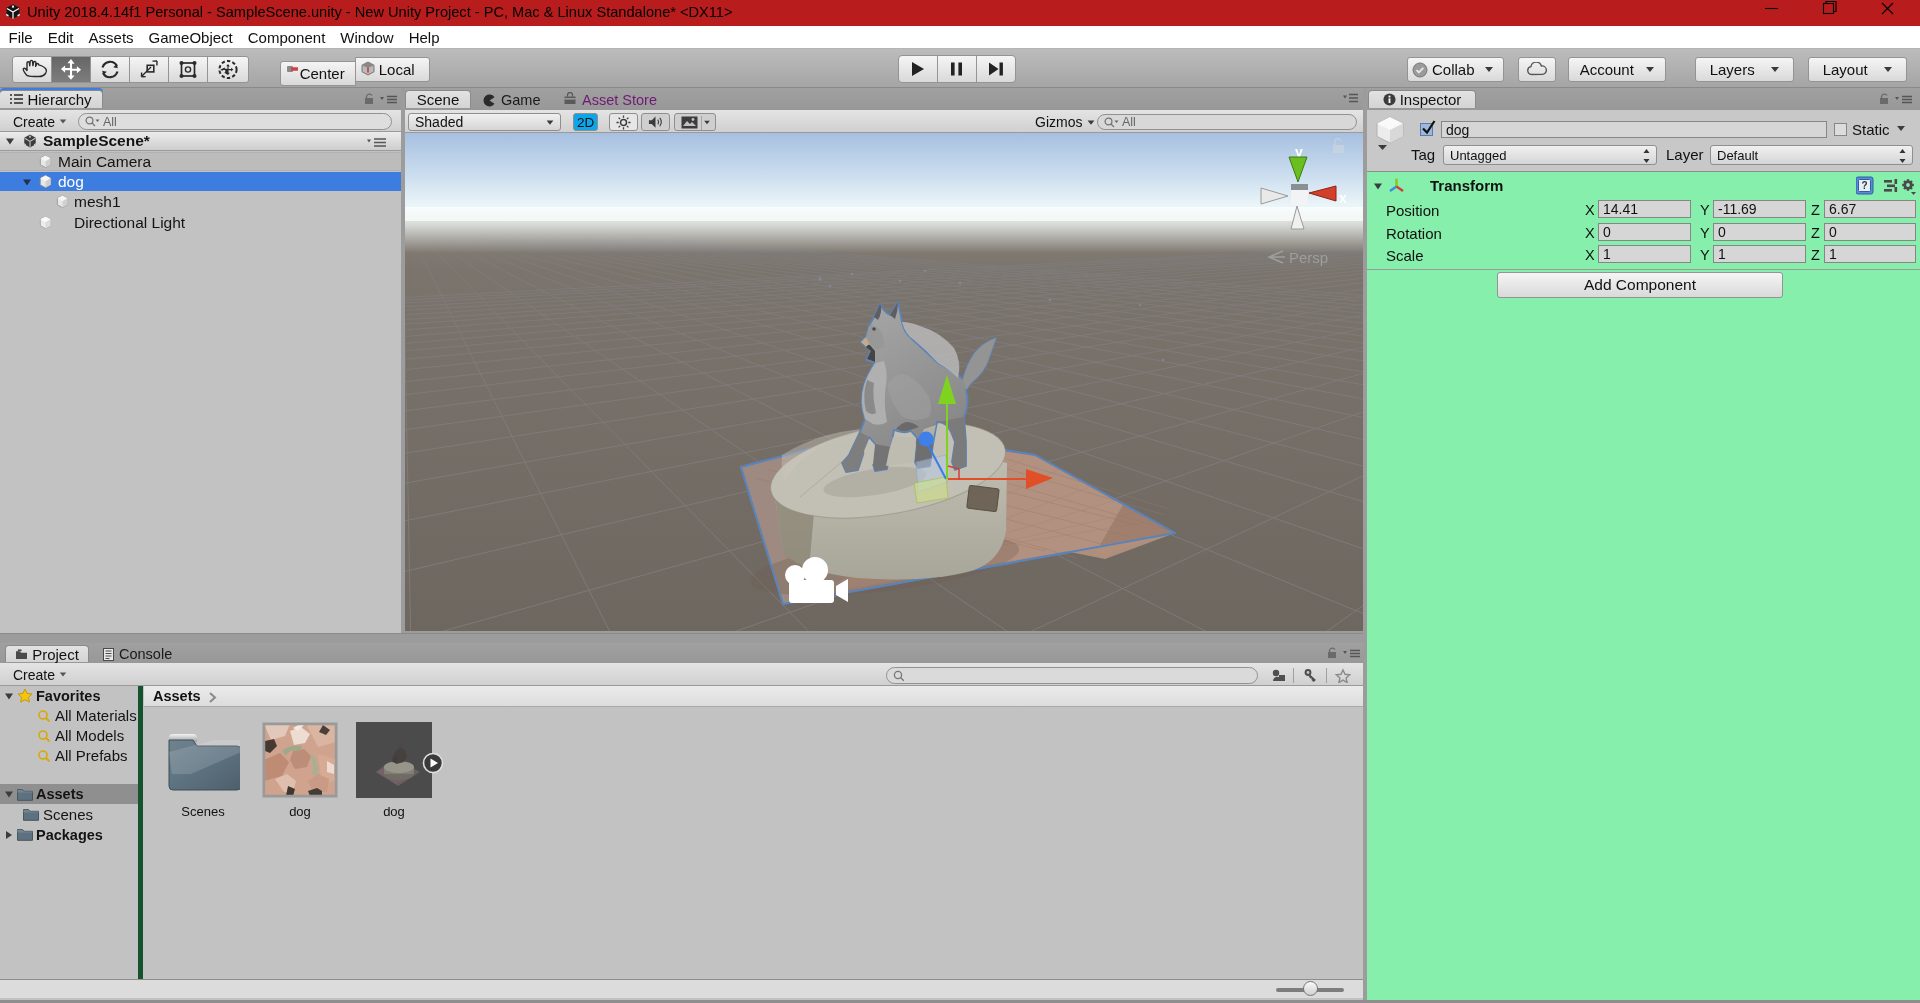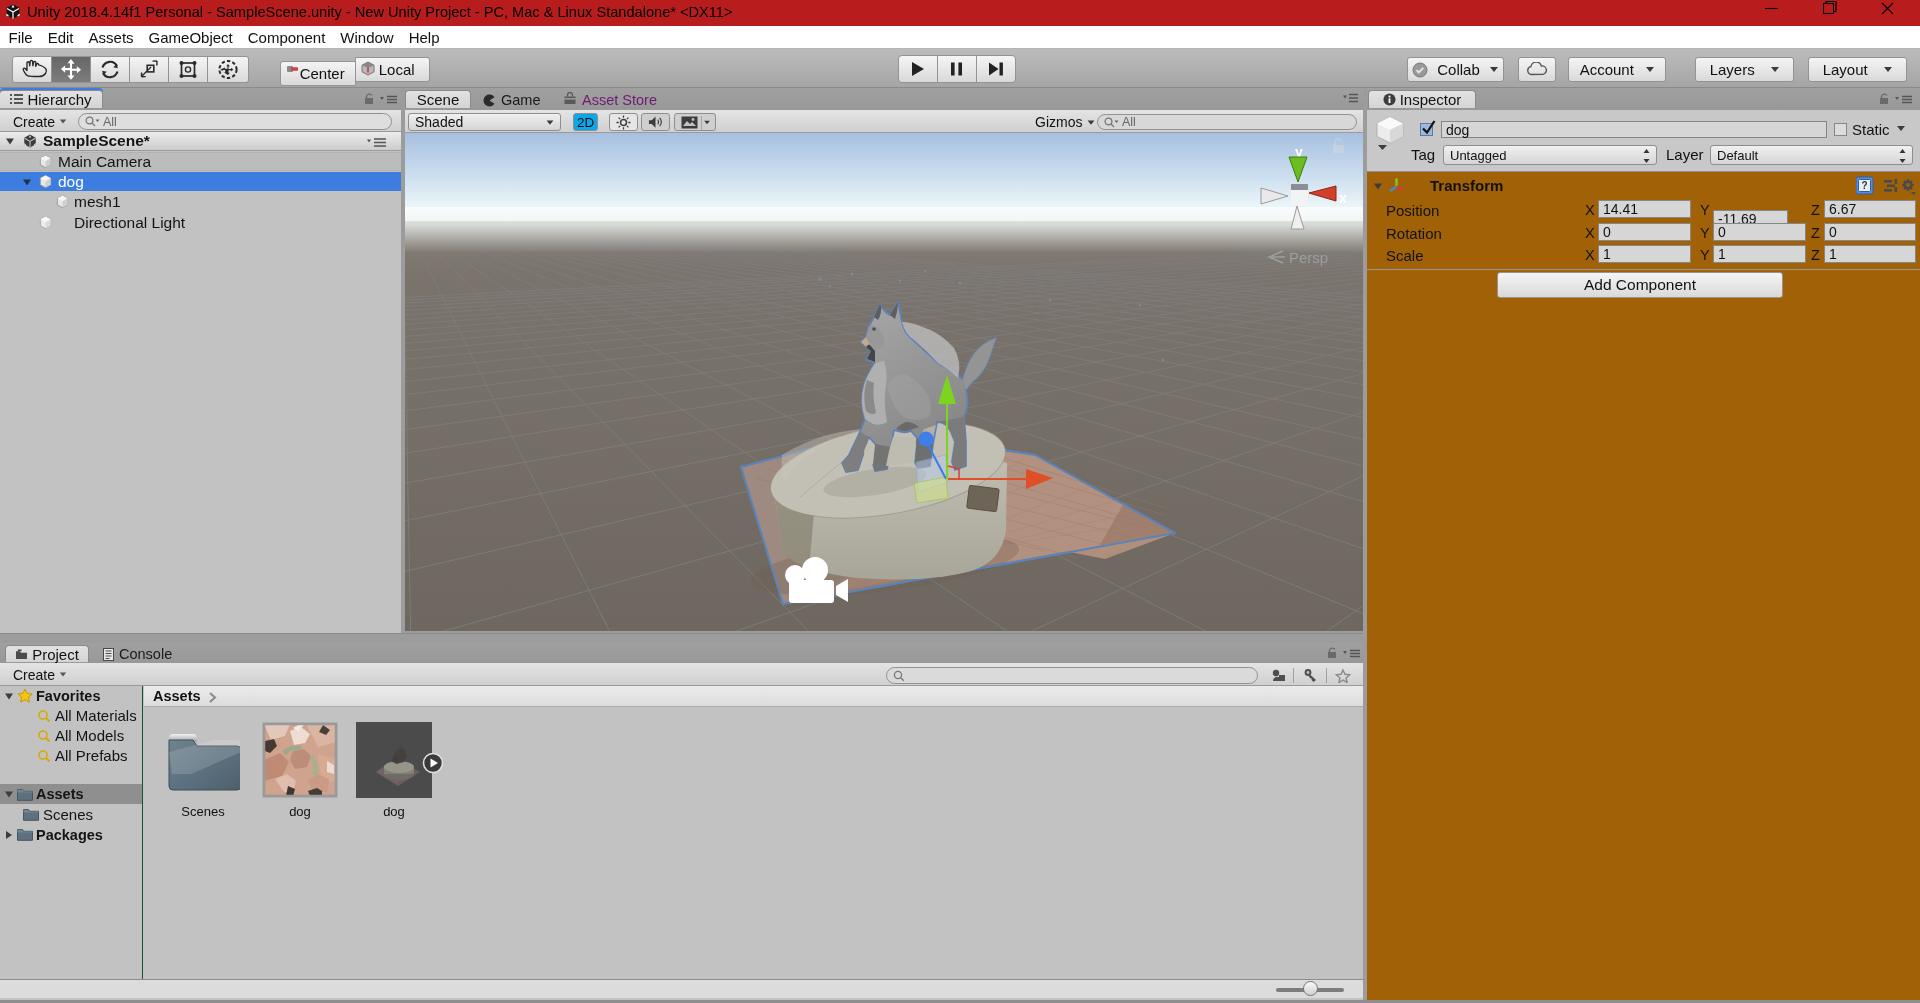--- a/index.html
+++ b/index.html
@@ -115,21 +115,21 @@
  <svg class="abs" style="left:898px;top:6px" width="118" height="28" viewBox="0 0 118 28">
       <g fill="#222">
         <path d="M14 7l12 7-12 7z"></path>
         <rect x="53" y="7.5" width="3.6" height="13"></rect>
         <rect x="60.4" y="7.5" width="3.6" height="13"></rect>
         <path d="M91 7.5l9.5 6.5L91 20.5zM101.5 7.5h3.4v13h-3.4z"></path>
       </g>
     </svg>
 
  <div class="btn" style="left:1407px;top:8px;width:97px;height:25px">
-      <div class="btntxt" style="justify-content:center;padding-left:24px">Collab <span class="caret" style="margin-left:10px"></span></div>
+      <div class="btntxt" style="justify-content:flex-start;padding-left:24px">Collab <span class="caret" style="margin-left:10px"></span></div>
     </div>
  <svg class="abs" style="left:1412px;top:13px" width="16" height="16" viewBox="0 0 16 16">
       <circle cx="8" cy="8" r="7" fill="#9a9a9a" stroke="#787878"></circle>
       <path d="M4.5 8l2.3 2.4 4.5-4.6" stroke="#e8e8e8" stroke-width="1.8" fill="none"></path>
     </svg>
  <div class="btn" style="left:1518px;top:8px;width:38px;height:25px"></div>
  <svg class="abs" style="left:1526px;top:13px" width="22" height="15" viewBox="0 0 22 15">
       <path fill="none" stroke="#555" stroke-width="1.4" d="M5.5 12.5a4 4 0 0 1-.6-7.9A5.4 5.4 0 0 1 15.4 4a3.7 3.7 0 0 1 1.4 8.4z"></path>
     </svg>
  <div class="btn" style="left:1568px;top:8px;width:98px;height:25px">
@@ -230,21 +230,21 @@
           <path fill="#dcdcdc" d="M8 7.6l5.5-3.1v7L8 14.5z"></path>
         </svg>
    <span style="margin-left:21px">Directional Light</span>
   </div>
  </div>
 </div>
 
 <div class="abs" style="left:401px;top:88px;width:4px;height:545px;background:#9c9c9c"></div>
 
 <div class="abs" style="left:1363px;top:88px;width:4px;height:915px;background:#9c9c9c"></div>
-<div class="abs" style="left:1367px;top:88px;width:553px;height:915px;background:#a16207">
+<div class="abs" style="left:1367px;top:88px;width:553px;height:915px;background:#86efac">
  <div class="abs tabstrip" style="left:0;top:0;width:553px;height:22px"></div>
  <div class="tab" style="left:1px;width:108px">
   <svg width="13" height="13" viewBox="0 0 14 14">
         <circle cx="7" cy="7" r="6.5" fill="#3c3c3c"></circle>
         <rect x="6" y="5.8" width="2" height="5" fill="#fff"></rect>
         <rect x="6" y="2.8" width="2" height="2" fill="#fff"></rect>
       </svg>
   Inspector</div>
  <svg class="abs" style="left:512px;top:5px" width="34" height="12" viewBox="0 0 34 12">
       <path fill="none" stroke="#6a6a6a" stroke-width="1.3" d="M2.5 5V3.5a3 3 0 0 1 5.5-1"></path>
@@ -310,21 +310,21 @@
           <path d="M55 16l5 0-2.5 3z"></path>
         </g>
       </svg>
  </div>
  <div class="abs" style="left:19px;top:114px;font-size:15px;color:#111">Position</div>
  <div class="abs" style="left:19px;top:137px;font-size:15px;color:#111">Rotation</div>
  <div class="abs" style="left:19px;top:159px;font-size:15px;color:#111">Scale</div>
  <div class="abs" style="left:218px;top:114px;font-size:14.5px;color:#111">X</div>
     <div class="fld" style="left:231px;top:112px;width:93px;height:18px">14.41</div>
  <div class="abs" style="left:333px;top:114px;font-size:14.5px;color:#111">Y</div>
-    <div class="fld" style="left:346px;top:122px;width:75px;height:18px">-11.69</div>
+    <div class="fld" style="left:346px;top:112px;width:93px;height:18px">-11.69</div>
  <div class="abs" style="left:444px;top:114px;font-size:14.5px;color:#111">Z</div>
     <div class="fld" style="left:457px;top:112px;width:92px;height:18px">6.67</div>
  <div class="abs" style="left:218px;top:137px;font-size:14.5px;color:#111">X</div>
     <div class="fld" style="left:231px;top:135px;width:93px;height:18px">0</div>
  <div class="abs" style="left:333px;top:137px;font-size:14.5px;color:#111">Y</div>
     <div class="fld" style="left:346px;top:135px;width:93px;height:18px">0</div>
  <div class="abs" style="left:444px;top:137px;font-size:14.5px;color:#111">Z</div>
     <div class="fld" style="left:457px;top:135px;width:92px;height:18px">0</div>
  <div class="abs" style="left:218px;top:159px;font-size:14.5px;color:#111">X</div>
     <div class="fld" style="left:231px;top:157px;width:93px;height:18px">1</div>
@@ -622,21 +622,21 @@
       <rect x="23" y="0" width="1" height="15" fill="#a0a0a0"></rect>
       <g fill="#4f4f4f">
         <circle cx="38" cy="4.5" r="3.4"></circle>
         <circle cx="38" cy="4.5" r="1.4" fill="#c2c2c2"></circle>
         <path d="M40 6.5l6 5.5-2.5 2-2-2 .2-1.6-1.6-.2-1.4-1.9z"></path>
       </g>
       <rect x="56" y="0" width="1" height="15" fill="#a0a0a0"></rect>
       <path fill="none" stroke="#8a8a8a" stroke-width="1.4" d="M73 2l2 4.3 4.7.5-3.6 3.1 1 4.6-4.1-2.4-4.1 2.4 1-4.6-3.6-3.1 4.7-.5z"></path>
     </svg>
 
- <div class="abs" style="left:0;top:43px;width:143px;height:293px;background:#c2c2c2;border-right:1px solid #14532d">
+ <div class="abs" style="left:0;top:43px;width:143px;height:293px;background:#c2c2c2;border-right:5px solid #14532d">
   <div class="row" style="top:0;height:19px">
         <svg style="margin-left:4px" width="10" height="10" viewBox="0 0 10 10">
           <path fill="#3c3c3c" d="M1 2.5h8L5 8.5z"></path>
         </svg>
         <svg style="margin-left:3px" width="16" height="15" viewBox="0 0 16 15">
           <path fill="#f5c50c" stroke="#c79a06" d="M8 1l2.1 4.4 4.9.6-3.6 3.3 1 4.8L8 11.7l-4.4 2.4 1-4.8L1 6l4.9-.6z"></path>
         </svg>
         <b style="margin-left:3px;font-size:14.5px">Favorites</b>
       </div>
   <div class="row" style="top:20px;font-size:15px">

